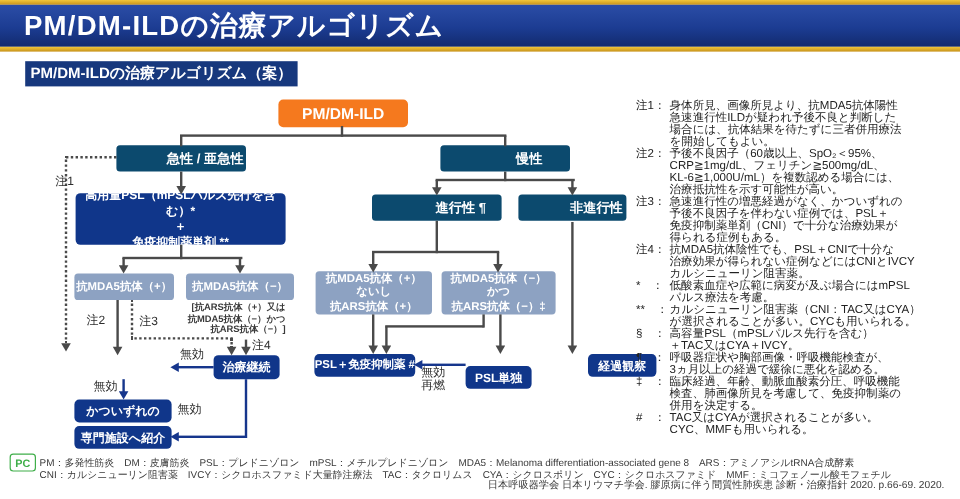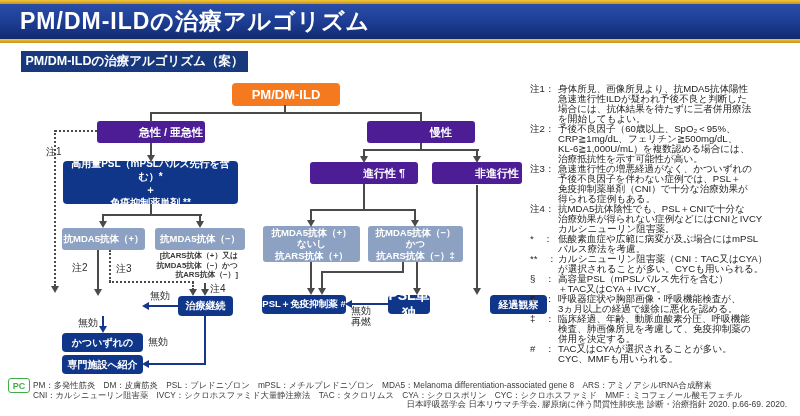--- a/index.html
+++ b/index.html
@@ -5,21 +5,21 @@
   html,body{margin:0;padding:0;background:#fff;font-family:"Liberation Sans","DejaVu Sans",sans-serif;}
   .stage{position:relative;width:800px;height:416px;background:#ffffff;overflow:hidden;}
   
   .goldbar{position:absolute;left:0;width:800px;background:linear-gradient(180deg,#f2c63a,#c7921a);}
   .band{position:absolute;left:0;top:4px;width:800px;height:35px;background:linear-gradient(180deg,#2b4da6 0%,#1c3c92 55%,#122a6e 100%);display:flex;align-items:center;}
   .title{color:#fff;font-weight:bold;font-size:23px;letter-spacing:1px;padding-left:20px;}
   .subtitle{position:absolute;left:21px;top:51px;width:227px;height:21px;background:#17387d;color:#fff;font-weight:bold;font-size:12.5px;display:flex;align-items:center;justify-content:center;}
   
   .box{position:absolute;display:flex;align-items:center;justify-content:center;color:#fff;font-weight:bold;text-align:center;white-space:pre-line;box-sizing:border-box;}
   .orange{background:#f5791e;border-radius:4px;}
-  .gray{background:#4c1d95;border-radius:3px;padding-left:40px;}
+  .gray{background:#0c4a6e;border-radius:3px;padding-left:40px;}
   .navy{background:#10368a;border-radius:4px;}
   .lblue{background:#8da2c2;border-radius:3px;}
   
   .ln{position:absolute;background:#4a4a4a;}
   .lnb{position:absolute;background:#16368c;}
   .dotv{position:absolute;border-left:2px dotted #4a4a4a;}
   .doth{position:absolute;border-top:2px dotted #4a4a4a;}
   .ad{position:absolute;width:0;height:0;border-left:4px solid transparent;border-right:4px solid transparent;border-top:7px solid #4a4a4a;}
   .ad.b{border-top-color:#16368c;}
   .al{position:absolute;width:0;height:0;border-top:4px solid transparent;border-bottom:4px solid transparent;border-right:7px solid #16368c;}
@@ -60,21 +60,21 @@
   <div class="box lblue" style="left:263px;top:226px;width:97px;height:36px;font-size:9.5px;line-height:11.5px;">抗MDA5抗体（+）
 ないし
 抗ARS抗体（+）</div>
   <div class="box lblue" style="left:368px;top:226px;width:95px;height:36px;font-size:9.5px;line-height:11.5px;">抗MDA5抗体（−）
 かつ
 抗ARS抗体（−）‡</div>
   <div class="box navy" style="left:178px;top:296px;width:55px;height:20px;font-size:10px;">治療継続</div>
   <div class="box navy" style="left:62px;top:333px;width:81px;height:19px;font-size:10px;">かついずれの</div>
   <div class="box navy" style="left:62px;top:355px;width:81px;height:19px;font-size:10px;">専門施設へ紹介</div>
   <div class="box navy" style="left:262px;top:295px;width:84px;height:19px;font-size:9.5px;">PSL＋免疫抑制薬 #</div>
-  <div class="box navy" style="left:388px;top:295px;width:42px;height:19px;font-size:14px;">PSL単独</div>
+  <div class="box navy" style="left:388px;top:305px;width:55px;height:19px;font-size:10px;">PSL単独</div>
   <div class="box navy" style="left:458px;top:295px;width:57px;height:19px;font-size:10px;margin-left:32px;">経過観察</div>
 
   <div class="ln" style="left:284px;top:105px;width:2px;height:9px;"></div>
   <div class="ln" style="left:150px;top:112px;width:272px;height:2px;"></div>
   <div class="ln" style="left:150px;top:113px;width:2px;height:9px;"></div>
   <div class="ln" style="left:420px;top:113px;width:2px;height:9px;"></div>
   <div class="ln" style="left:150px;top:143px;width:2px;height:14px;"></div>
   <div class="ad" style="left:147px;top:155px;"></div>
   <div class="ln" style="left:150px;top:204px;width:2px;height:12px;"></div>
   <div class="ln" style="left:102px;top:214px;width:100px;height:2px;"></div>

